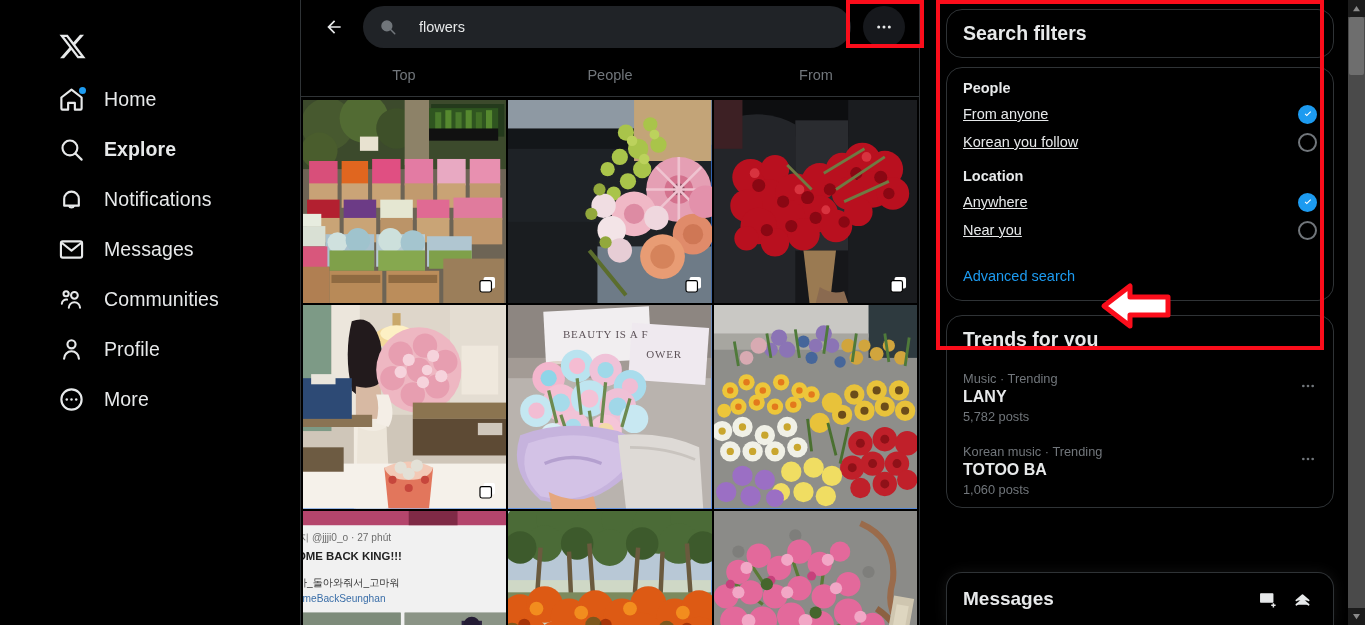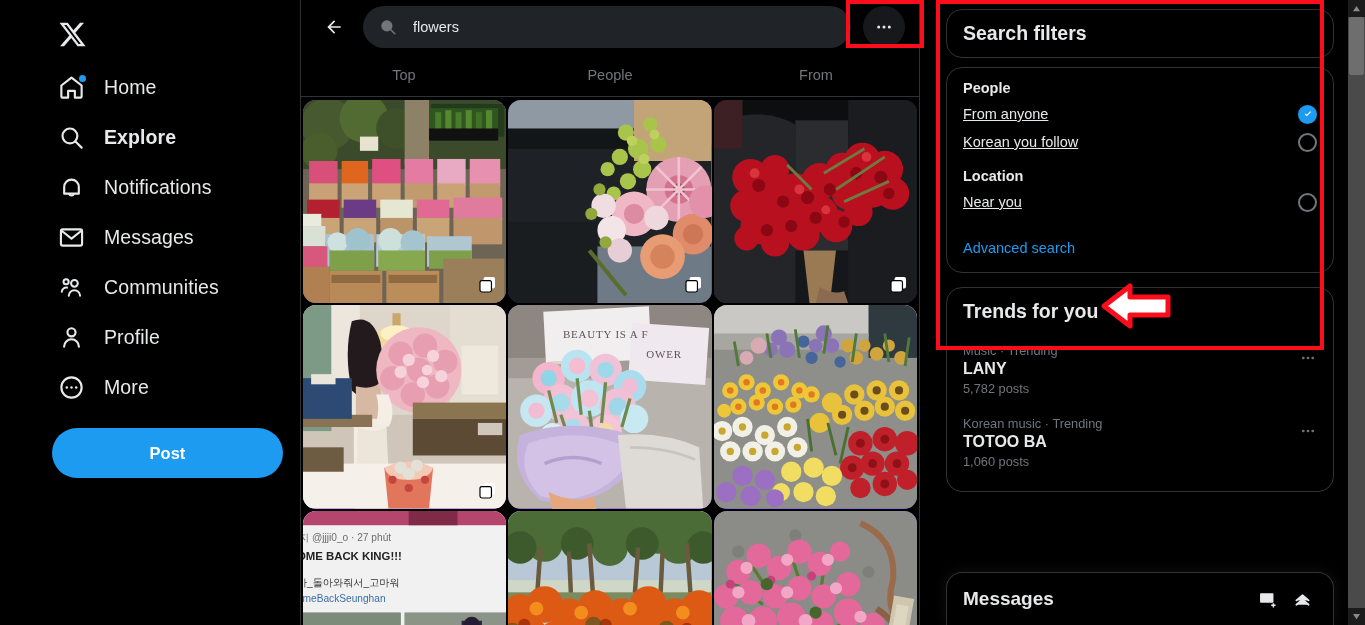--- a/index.html
+++ b/index.html
@@ -7,21 +7,21 @@
     width: 1365px; height: 625px;
     background: #000; overflow: hidden;
     font-family: "Liberation Sans", sans-serif;
     color: #e7e9ea;
   }
   .app { position: relative; width: 1365px; height: 625px; background: #000; }
 
   
   .sidebar {
     position: absolute; left: 0; top: 0; width: 300px; height: 625px;
-    background: #000; padding-left: 52px; padding-top: 8px;
+    background: #000; padding-left: 52px; padding-top: 20px;
   }
   .x-logo { width: 52px; height: 52px; display: flex; align-items: center; justify-content: flex-start; padding-left: 6px; }
   .x-logo svg { width: 29px; height: 29px; fill: #e7e9ea; }
 
   .nav { margin-top: 2px; }
   .nav-item {
     display: flex; align-items: center; gap: 19px;
     height: 50px; padding: 0 6px; cursor: pointer; width: fit-content;
     border-radius: 999px; position: relative;
   }
@@ -48,21 +48,21 @@
     background: #000; border-left: 1px solid #2f3336; border-right: 1px solid #2f3336;
   }
   .search-row { display: flex; align-items: center; height: 53px; padding: 0 8px; gap: 6px; }
   .back-btn {
     width: 34px; height: 34px; border-radius: 50%; display: flex; align-items: center; justify-content: center;
     cursor: pointer; flex: 0 0 34px; margin-left: 8px;
   }
   .back-btn svg { width: 20px; height: 20px; fill: #e7e9ea; }
   .search-box {
     flex: 1; height: 42px; background: #202327; border-radius: 999px;
-    display: flex; align-items: center; gap: 16px; padding: 0 16px; margin-left: 6px;
+    display: flex; align-items: center; gap: 22px; padding: 0 16px; margin-left: 6px;
   }
   .search-box .s-ico svg { width: 18px; height: 18px; fill: #71767b; display:block; }
   .search-input {
     background: transparent; border: none; outline: none; color: #e7e9ea;
     font-size: 14.5px; font-family: "Liberation Sans", sans-serif; width: 100%;
   }
   .dots-btn {
     width: 42px; height: 42px; border-radius: 50%; background: #16181c;
     display: flex; align-items: center; justify-content: center; cursor: pointer;
     flex: 0 0 42px; margin-left: 6px; margin-right: 6px;
@@ -77,21 +77,21 @@
   .tab.active { color: #e7e9ea; font-weight: 700; }
   .tab.active::after {
     content: ''; position: absolute; bottom: 0; left: 50%; transform: translateX(-50%);
     width: 56px; height: 4px; border-radius: 2px; background: #1d9bf0;
   }
 
   .media-grid {
     display: grid; grid-template-columns: repeat(3, 1fr); gap: 2px;
     padding: 0 2px; margin-top: 3px;
   }
-  .media-cell { position: relative; width: 100%; padding-top: 100%; overflow: hidden; background: #8b5cf6; cursor: pointer; border-radius: 13px; }
+  .media-cell { position: relative; width: 100%; padding-top: 100%; overflow: hidden; background: #3b82f6; cursor: pointer; }
   .media-cell .art { position: absolute; inset: 0; }
   .multi-ico {
     position: absolute; right: 9px; bottom: 9px; width: 19px; height: 19px; z-index: 5;
   }
   .multi-ico svg { width: 19px; height: 19px; display: block; }
 
   
   .right {
     position: absolute; left: 930px; top: 0; width: 420px; height: 625px;
     background: #000; padding: 0 16px;
@@ -107,21 +107,21 @@
     display: flex; align-items: center; justify-content: space-between;
     height: 28px; cursor: pointer;
   }
   .opt-label { font-size: 14.5px; color: #e7e9ea; text-decoration: underline; }
   .radio { width: 19px; height: 19px; border-radius: 50%; border: 2px solid #71767b; flex:0 0 19px; }
   .radio.on { background: #1d9bf0; border-color: #1d9bf0; display: flex; align-items: center; justify-content: center; }
   .radio.on svg { width: 12px; height: 12px; fill: #fff; }
   .group-gap { height: 12px; }
   .adv-link { display: block; margin-top: 24px; font-size: 14.5px; color: #1d9bf0; cursor: pointer; text-decoration: none; }
 
-  .trends-card { margin-top: 14px; padding: 12px 0 12px 0; }
+  .trends-card { margin-top: 14px; padding: 12px 0 0 0; }
   .trends-title { font-size: 19.5px; font-weight: 700; padding: 0 16px 10px 16px; }
   .trend-row { padding: 10px 16px; position: relative; cursor: pointer; }
   .trend-cat { font-size: 12.8px; color: #71767b; }
   .trend-name { font-size: 16px; font-weight: 700; color: #e7e9ea; margin-top: 2px; }
   .trend-count { font-size: 12.8px; color: #71767b; margin-top: 3px; }
   .trend-dots {
     position: absolute; right: 12px; top: 12px; width: 26px; height: 26px;
     display: flex; align-items: center; justify-content: center; cursor: pointer;
   }
   .trend-dots svg { width: 16px; height: 16px; fill: #71767b; }
@@ -237,21 +237,20 @@
               <circle cx="12" cy="12" r="9"></circle>
               <circle cx="7.8" cy="12" r="1.1" fill="#e7e9ea" stroke="none"></circle>
               <circle cx="12" cy="12" r="1.1" fill="#e7e9ea" stroke="none"></circle>
               <circle cx="16.2" cy="12" r="1.1" fill="#e7e9ea" stroke="none"></circle>
             </svg>
         </span>
         <span class="nav-label">More</span>
       </div>
     </div>
 
-    <div class="post-btn">Post</div>
   </nav>
 
   <section class="main">
 
     <div class="search-row">
       <div class="back-btn">
         <svg viewBox="0 0 24 24">
             <path d="M20 11H7.8l5.6-5.6-1.4-1.4L4 12l8 8 1.4-1.4L7.8 13H20z"></path>
           </svg>
       </div>
@@ -973,20 +972,28 @@
       </div>
       <div class="opt-row">
         <span class="opt-label">Korean you follow</span>
         <span class="radio"></span>
       </div>
 
       <div class="group-gap"></div>
 
       <div class="group-head">Location</div>
       <div class="opt-row">
+        <span class="opt-label">Anywhere</span>
+        <span class="radio on">
+          <svg viewBox="0 0 24 24">
+              <path d="M9.6 16.6 5.4 12.4l1.5-1.5 2.7 2.7 7-7 1.5 1.5z"></path>
+            </svg>
+        </span>
+      </div>
+      <div class="opt-row">
         <span class="opt-label">Near you</span>
         <span class="radio"></span>
       </div>
 
       <a class="adv-link">Advanced search</a>
     </div>
 
     <div class="card trends-card">
       <div class="trends-title">Trends for you</div>
 

